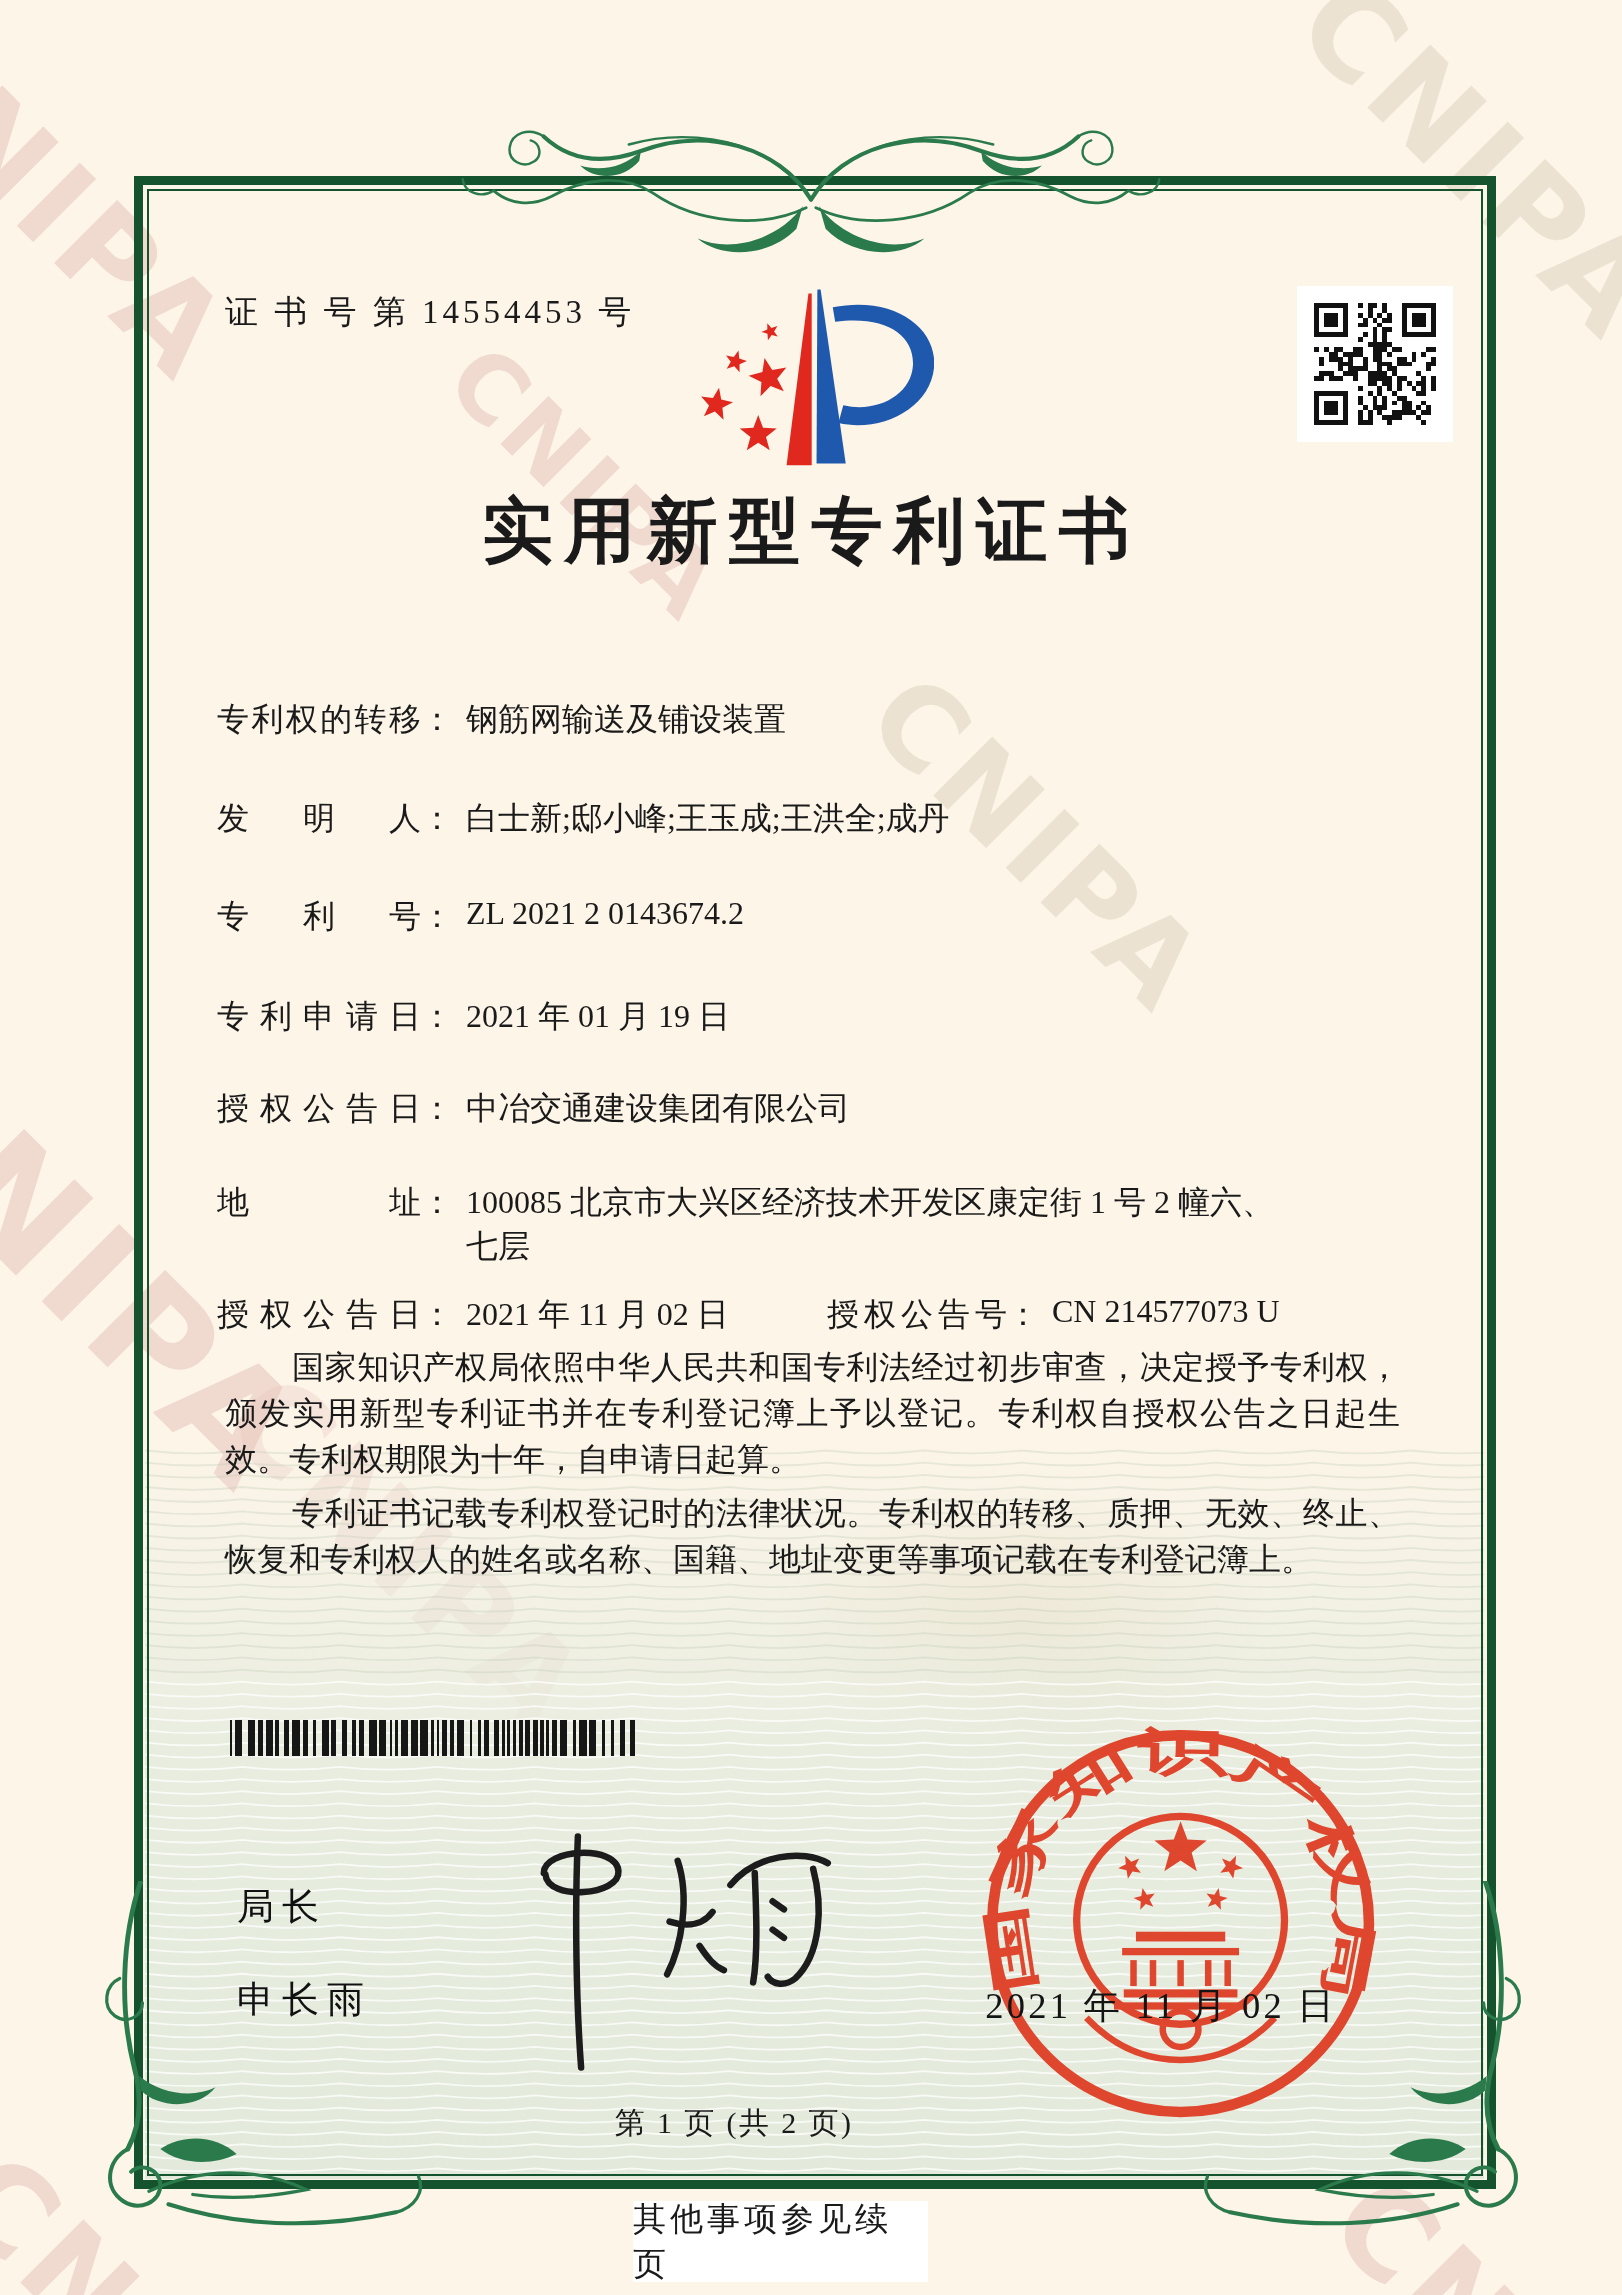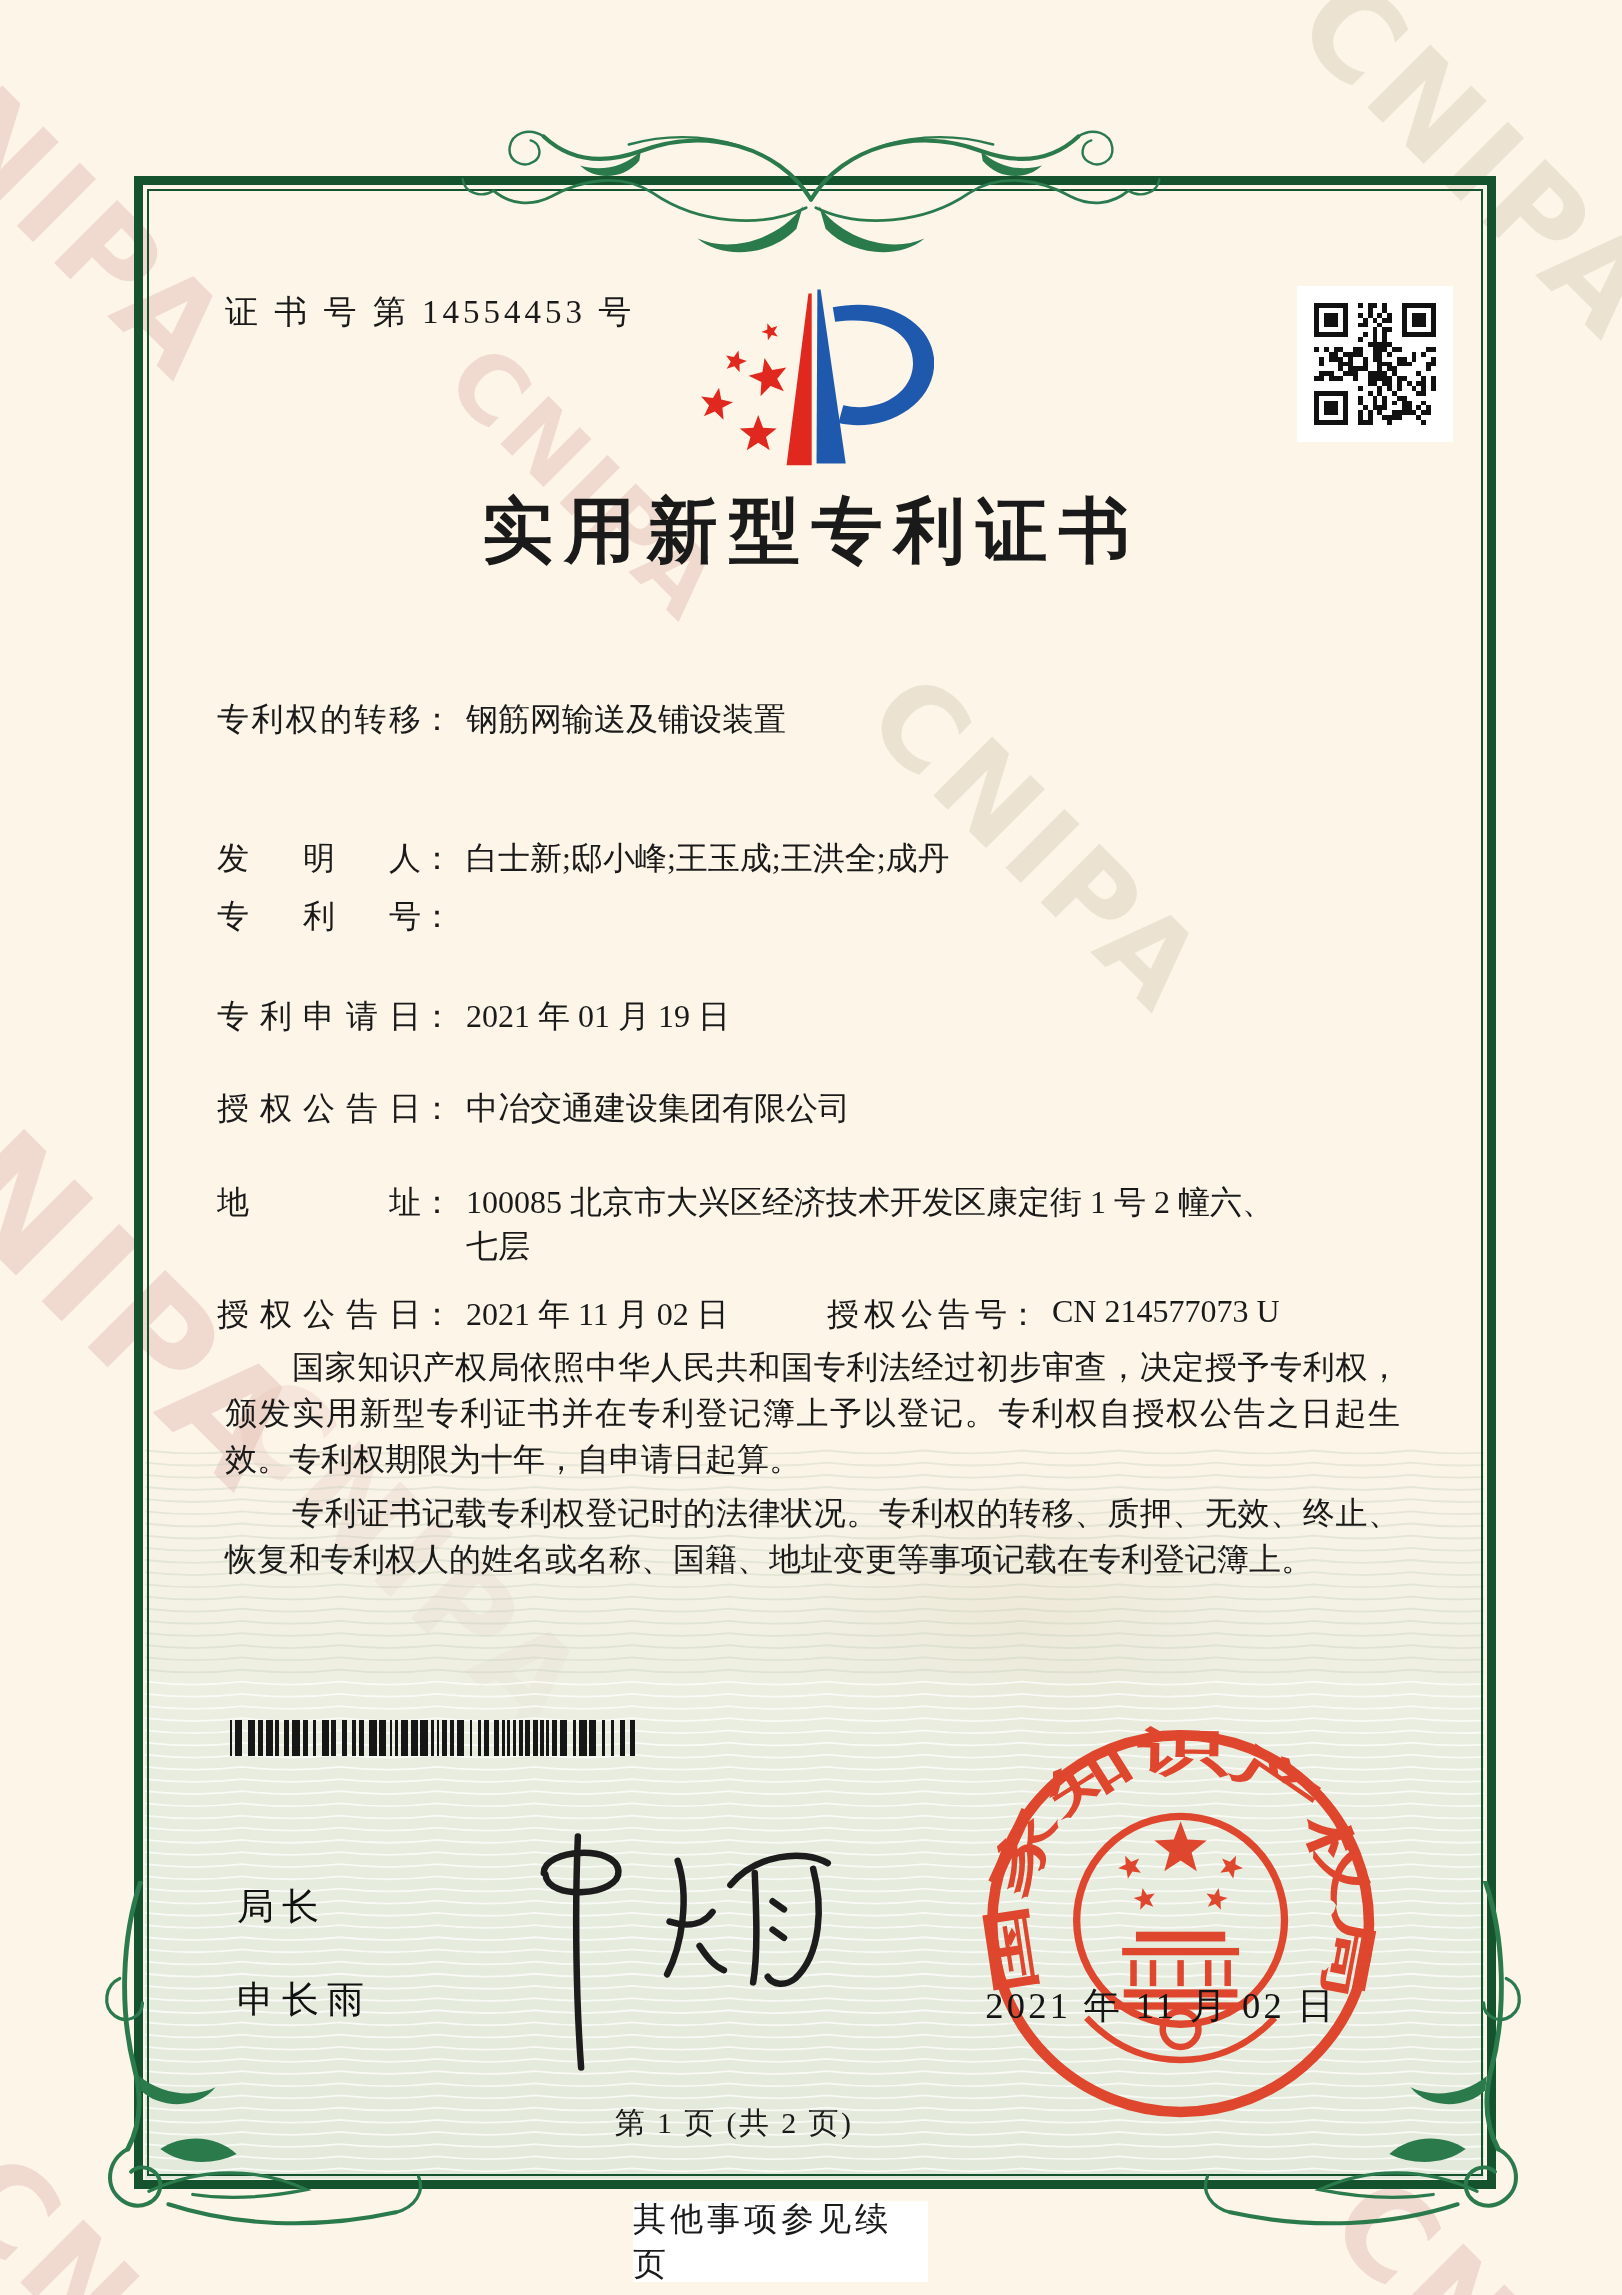--- a/index.html
+++ b/index.html
@@ -44,21 +44,21 @@
   .qr{position:absolute;left:1297px;top:286px;width:156px;height:156px;background:#fff;z-index:3;
       display:flex;align-items:center;justify-content:center;}
   .title{position:absolute;left:0;top:484px;width:1623px;text-align:center;font-size:71px;
          font-weight:700;letter-spacing:11.4px;z-index:3;}
 
   .fields{position:absolute;left:217px;top:698px;width:1193px;font-size:32px;z-index:3;}
   .frow{position:absolute;left:0;display:flex;align-items:flex-start;width:100%;}
   .flabel{display:inline-block;width:204px;text-align:justify;text-align-last:justify;}
   .fcolon{display:inline-block;margin-right:13px;}
   .fvalue{flex:1;}
-  .r0{top:0;} .r1{top:99px;margin-top:40px;} .r2{top:197px;} .r3{top:297px;} .r4{top:389px;} .r5{top:483px;}
+  .r0{top:0;} .r1{top:99px;} .r2{top:197px;} .r3{top:297px;} .r4{top:389px;} .r5{top:483px;}
   .fgrant{top:595px;position:absolute;width:100%;height:49px;}
   .fgroup{position:absolute;top:0;display:flex;}
   .fg1{left:0;}
   .fg2{left:610px;}
   .fg2 .flabel{width:180px;}
 
   .paras{position:absolute;left:217px;top:1336px;width:1191px;z-index:3;}
   .paras p{margin:8px;font-size:32px;line-height:46px;text-indent:67px;text-align:justify;}
 
   .barcode{position:absolute;left:230px;top:1720px;z-index:3;line-height:0;}
@@ -406,20 +406,21 @@
       <span class="fvalue">钢筋网输送及铺设装置</span>
     </div>
     <div class="frow r1">
       <span class="flabel">发明人</span>
         <span class="fcolon">：</span>
       <span class="fvalue">白士新;邸小峰;王玉成;王洪全;成丹</span>
     </div>
     <div class="frow r2">
       <span class="flabel">专利号</span>
         <span class="fcolon">：</span>
+      <span class="fvalue">ZL 2021 2 0143674.2</span>
     </div>
     <div class="frow r3">
       <span class="flabel">专利申请日</span>
         <span class="fcolon">：</span>
       <span class="fvalue">2021 年 01 月 19 日</span>
     </div>
     <div class="frow r4">
       <span class="flabel">授权公告日</span>
         <span class="fcolon">：</span>
       <span class="fvalue">中冶交通建设集团有限公司</span>

